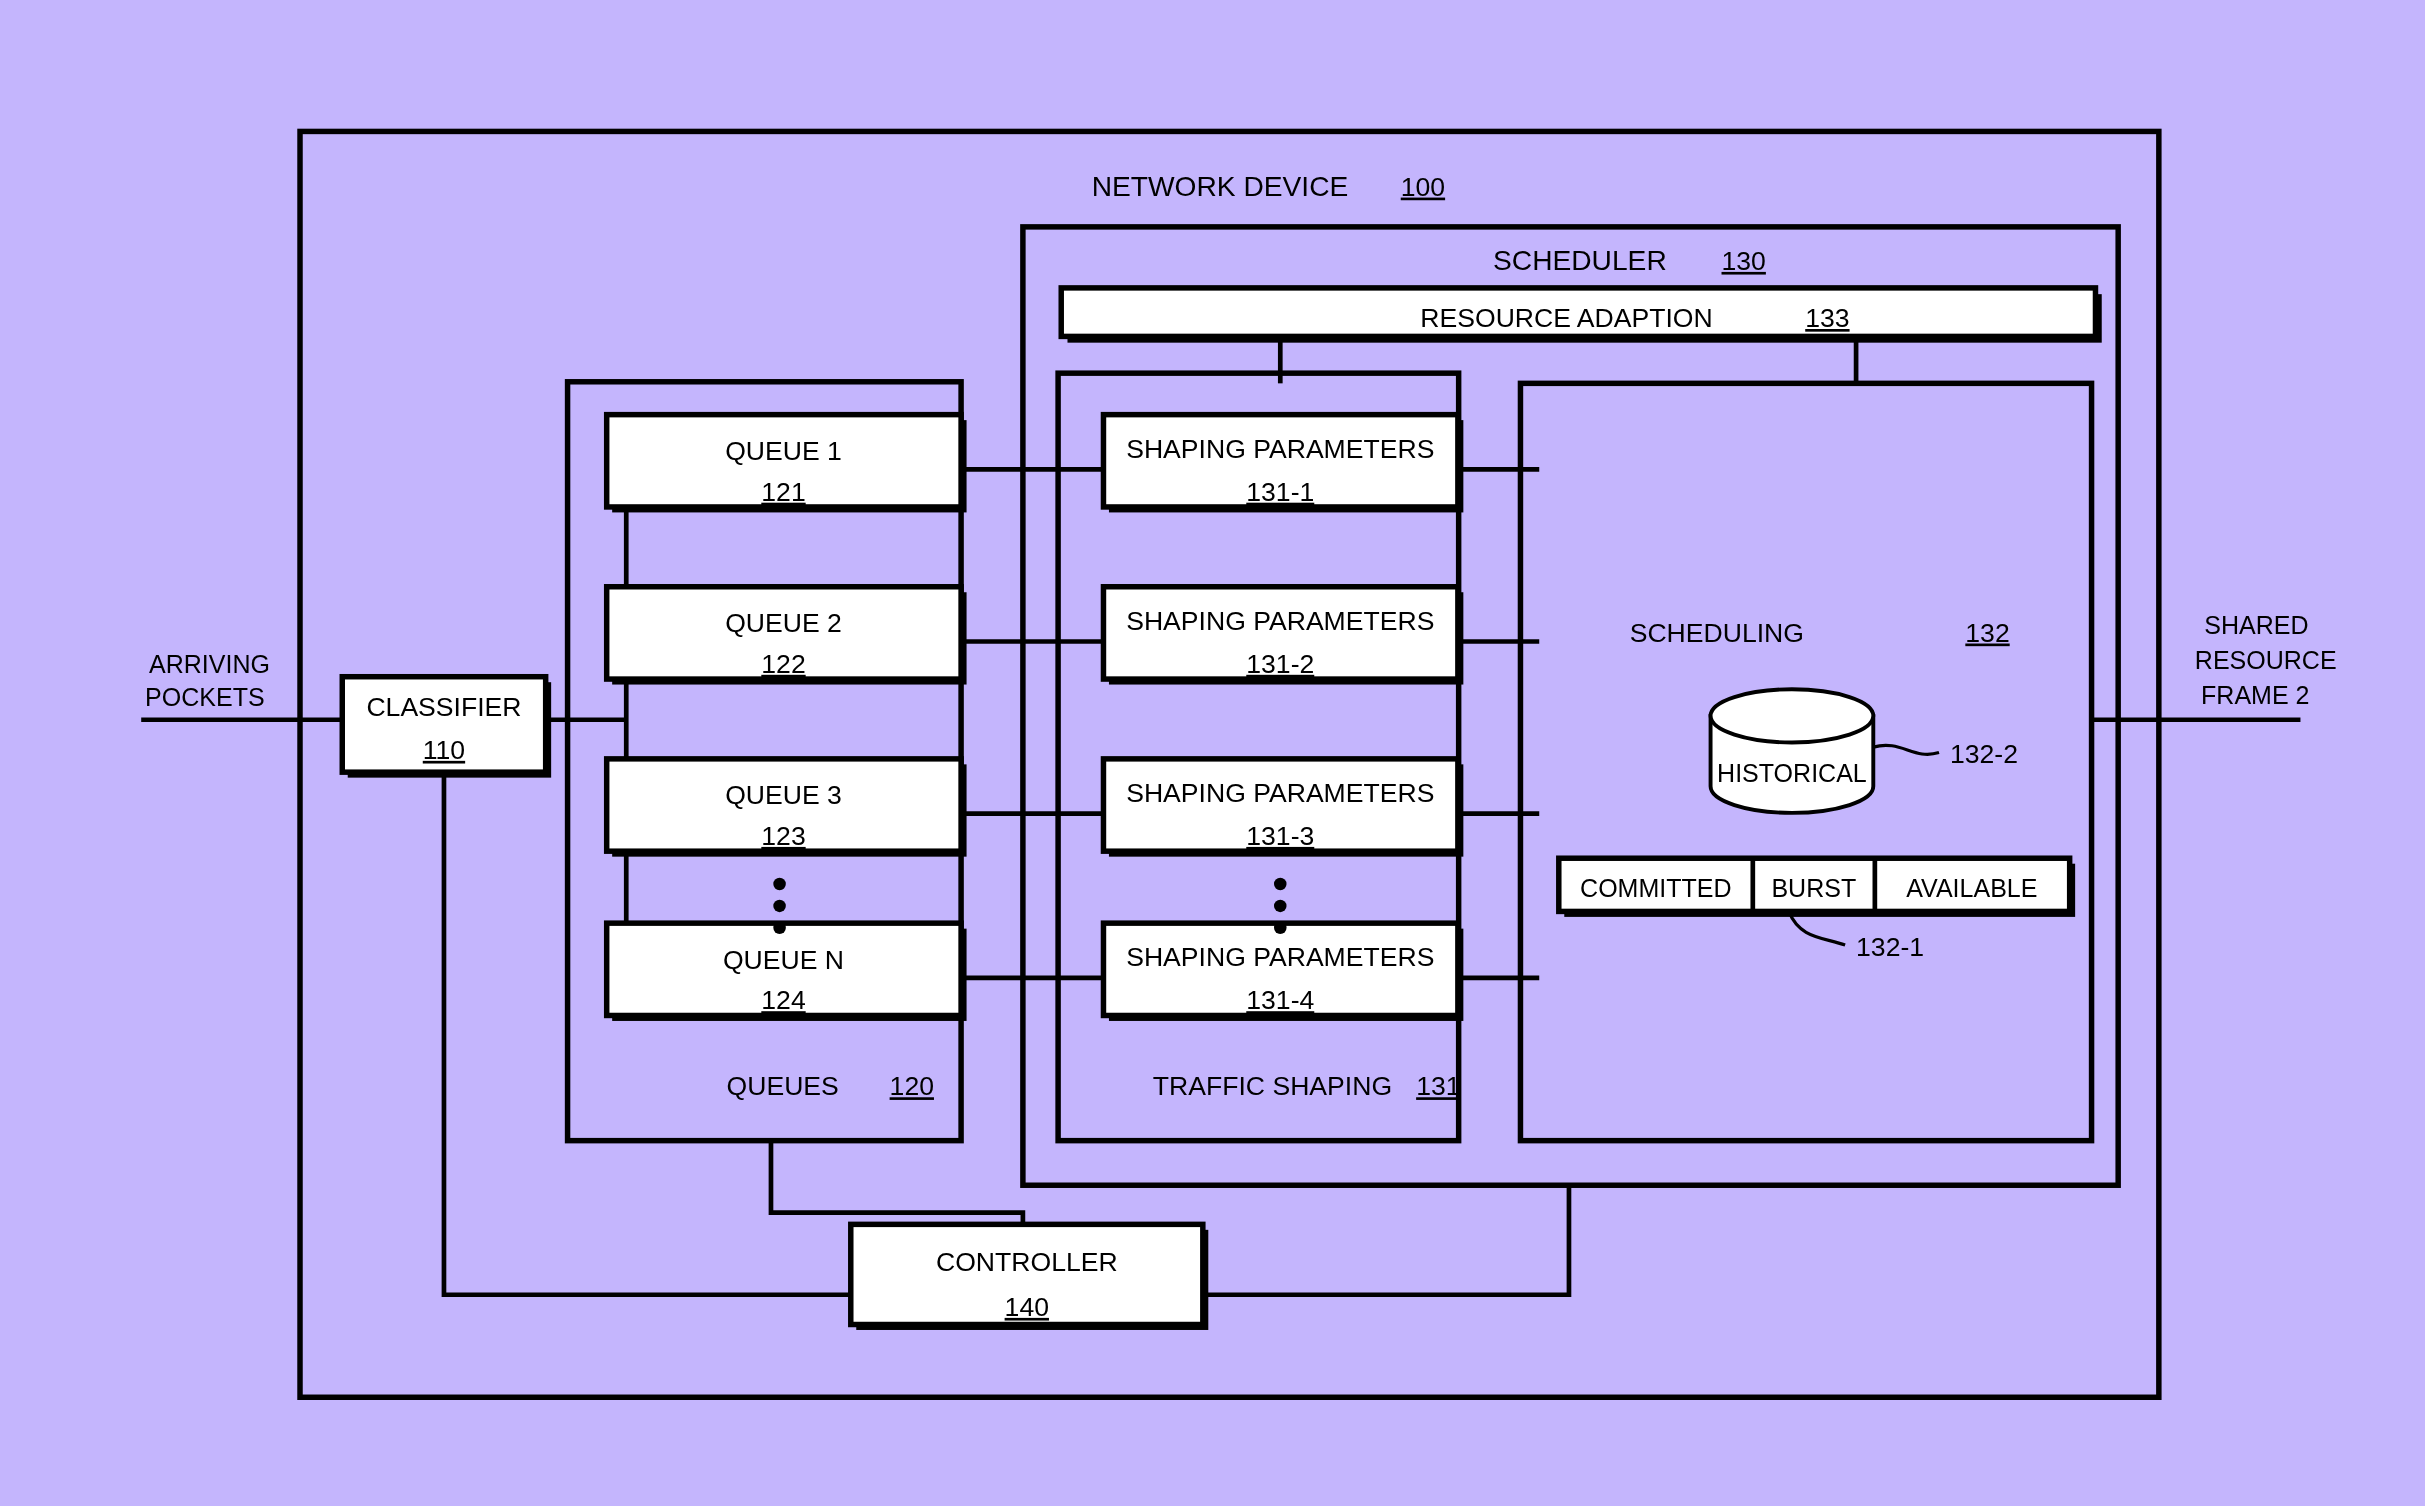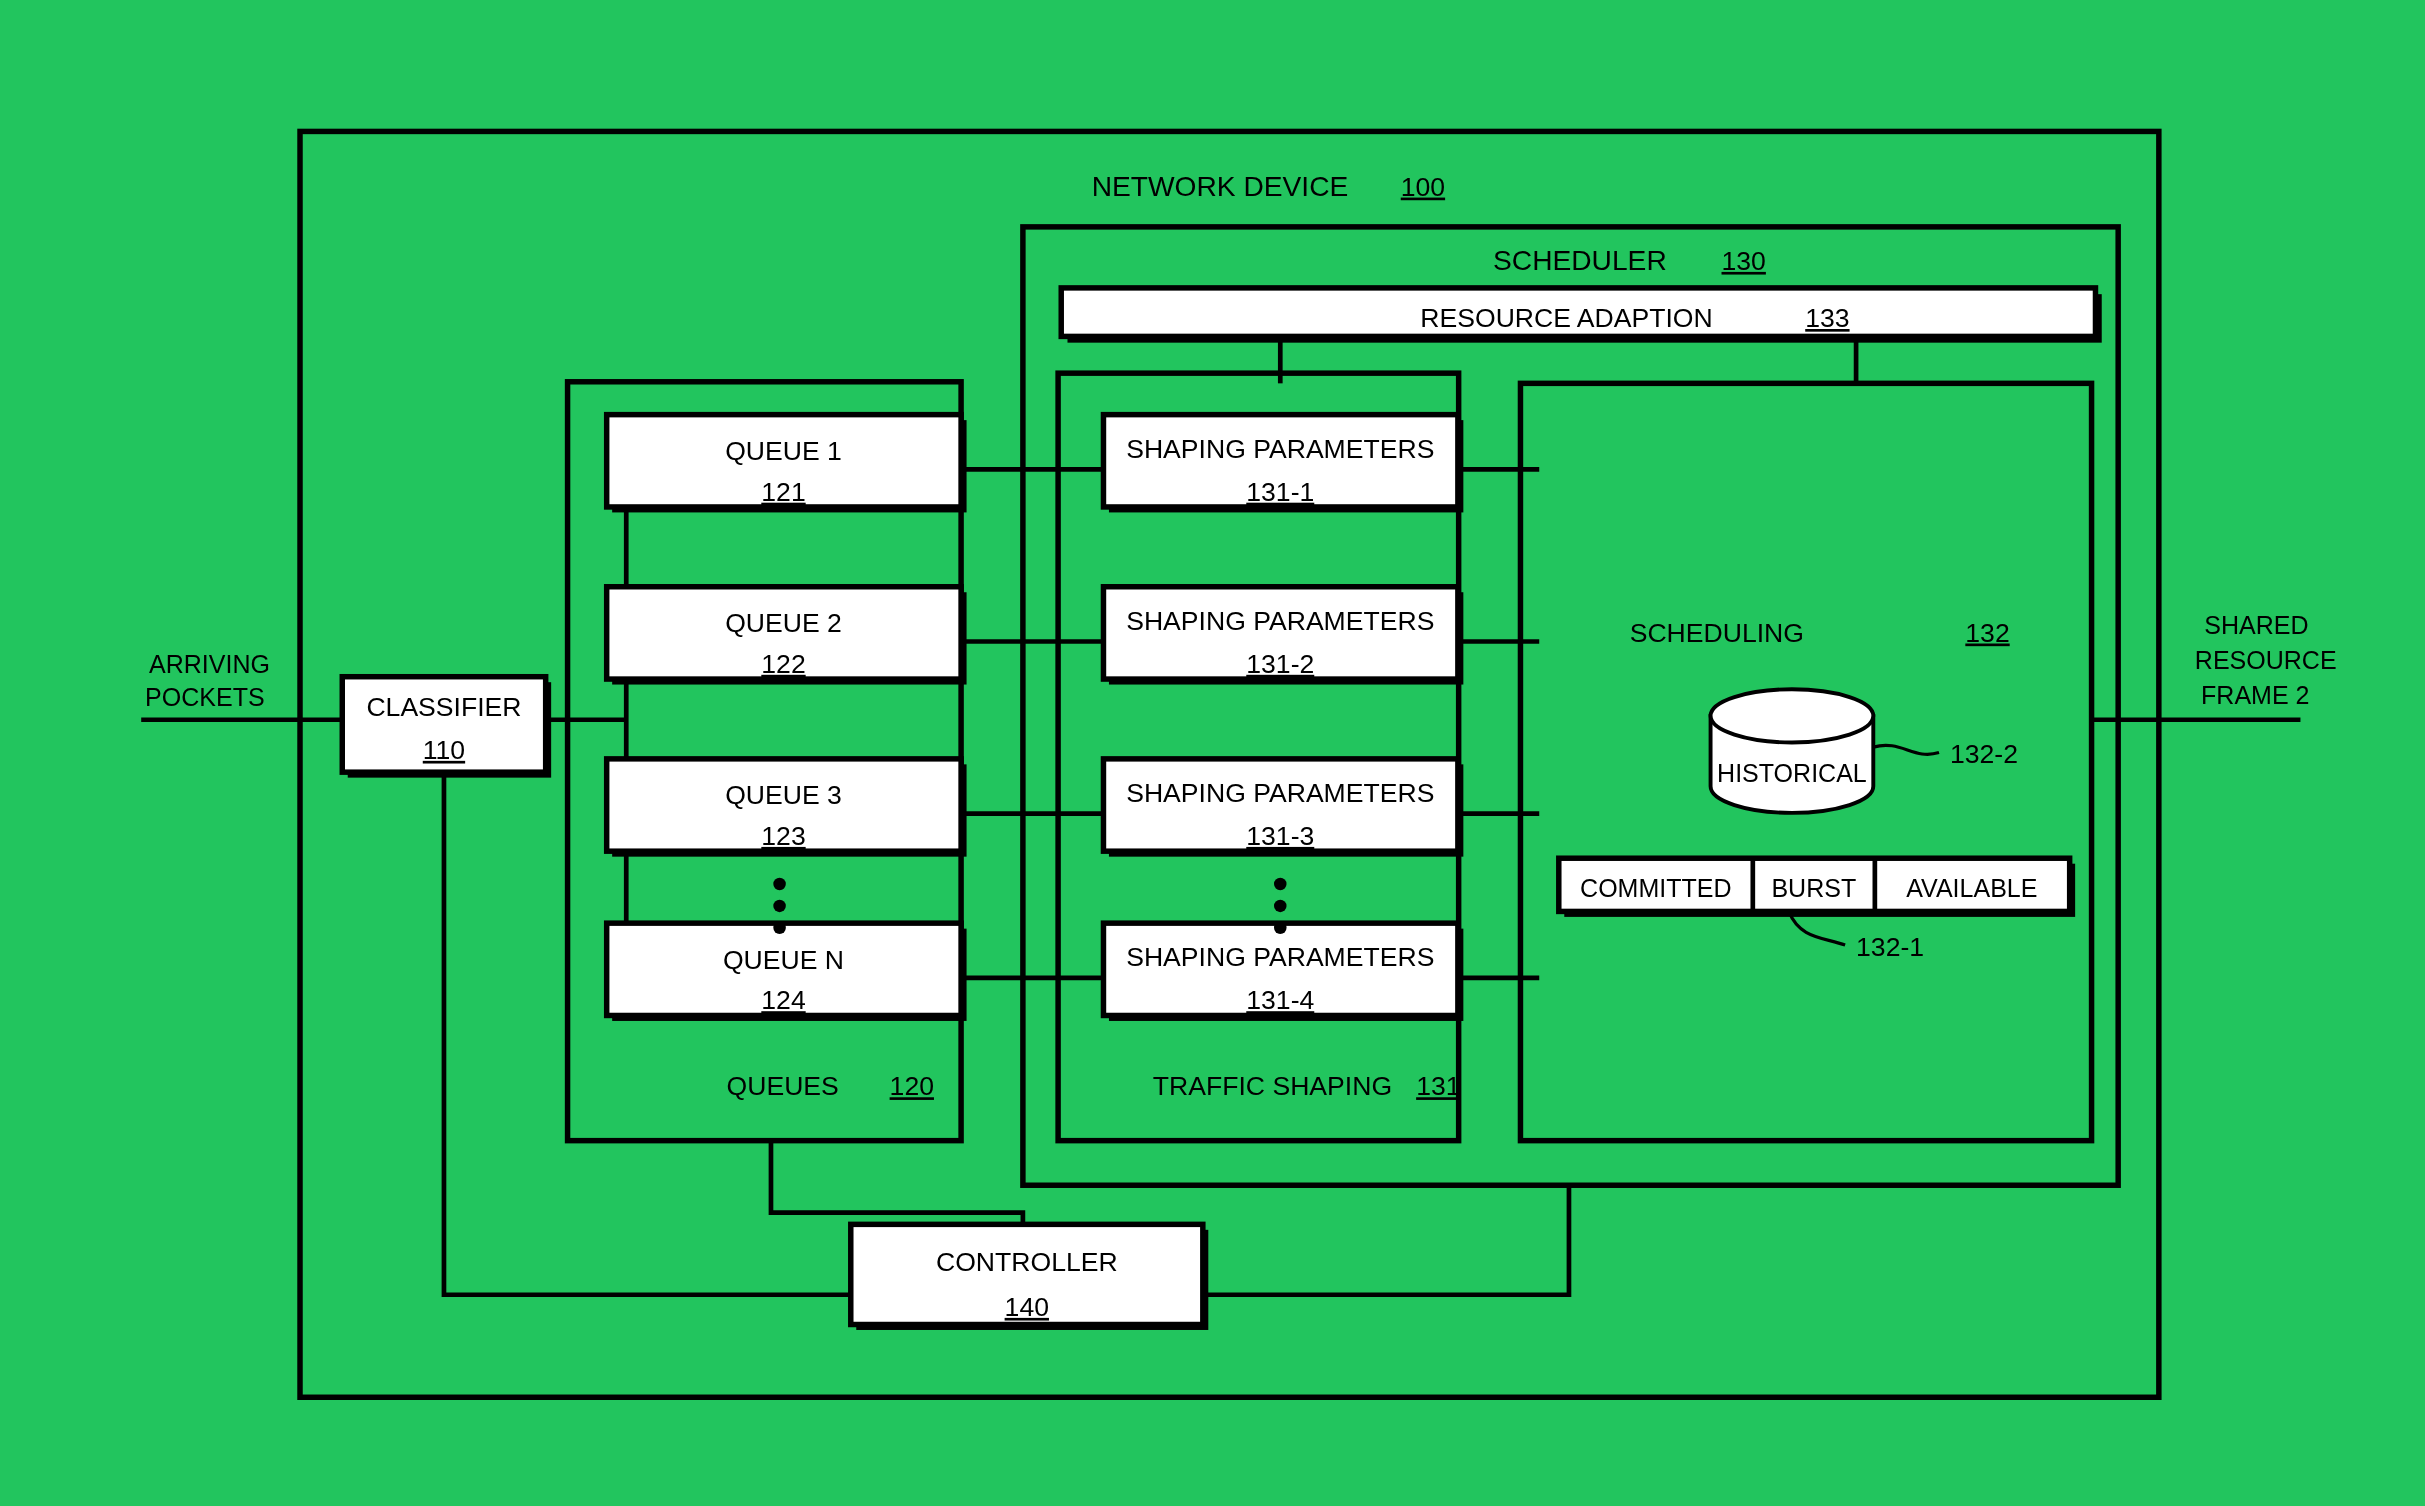--- a/index.html
+++ b/index.html
@@ -7,21 +7,21 @@
     background: #ffffff;
   }
   body {
     font-family: "Liberation Sans", sans-serif;
     color: #000000;
   }
   #stage {
     position: relative;
     width: 2426px;
     height: 1506px;
-    background: #22c55e;
+    background: #c4b5fd;
     overflow: hidden;
   }
   svg.diagram {
     position: absolute;
     left: 0; top: 0;
     width: 2426px;
     height: 1506px;
   }
   .lbl {
     font-family: "Liberation Sans", sans-serif;

